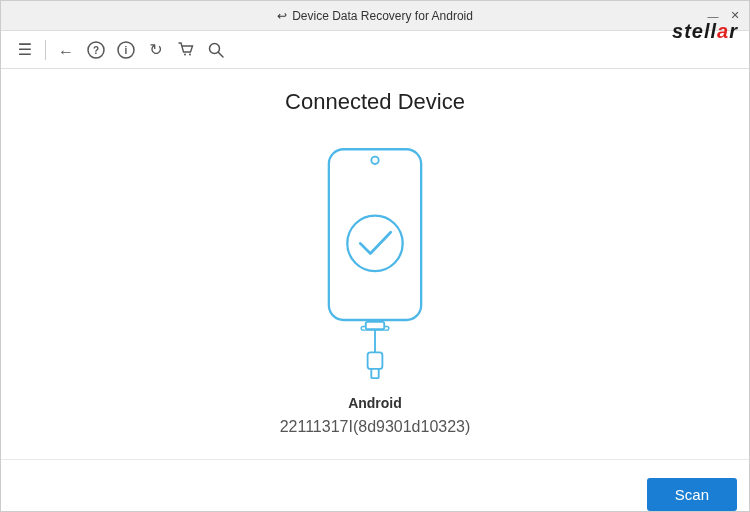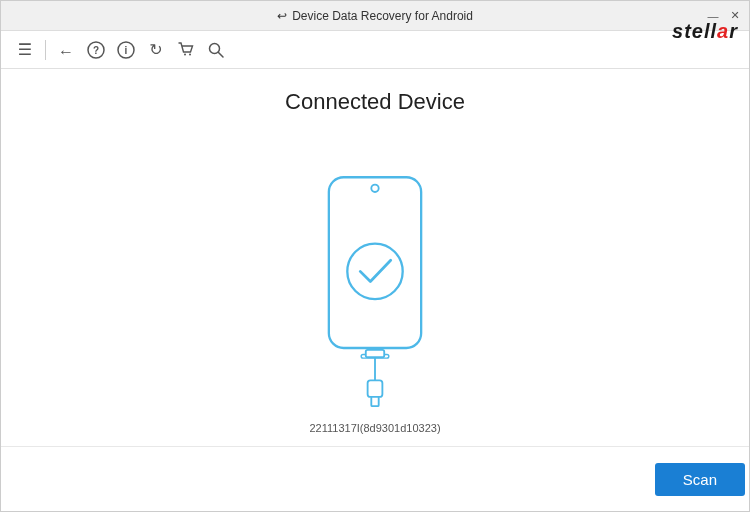--- a/index.html
+++ b/index.html
@@ -91,21 +91,20 @@
 
     
     .main-content {
       flex: 1;
       display: flex;
       flex-direction: column;
       align-items: center;
       justify-content: flex-start;
       padding-top: 20px;
       position: relative;
-      gap: 28px;
     }
 
     .page-title {
       font-size: 22px;
       font-weight: 500;
       color: #222;
       margin-bottom: 25px;
     }
 
     
@@ -125,35 +124,35 @@
       margin-top: 12px;
       text-align: center;
       line-height: 1.6;
     }
     .device-info .device-name {
       font-size: 14px;
       font-weight: 600;
       color: #333;
     }
     .device-info .device-id {
-      font-size: 11px;
+      font-size: 16px;
       color: #555;
     }
     .device-info .device-status {
       font-size: 13px;
       color: #555;
     }
 
     
     .footer {
-      height: 65px;
-      display: flex;
-      align-items: center;
+      height: 52px;
+      display: flex;
+      align-items: flex-end;
       justify-content: flex-end;
-      padding: 0 4px;
+      padding: 0 12px;
       border-top: 1px solid #e8e8e8;
       flex-shrink: 0;
     }
 
     .scan-btn {
       background: #1a7fd4;
       color: #fff;
       border: none;
       border-radius: 3px;
       padding: 8px 28px;
@@ -247,20 +246,21 @@
       <rect x="60" y="197" width="20" height="8" rx="2" stroke="#4db8e8" stroke-width="2" fill="white"></rect>
 
       <line x1="70" y1="205" x2="70" y2="230" stroke="#4db8e8" stroke-width="2"></line>
 
       <rect x="62" y="230" width="16" height="18" rx="3" stroke="#4db8e8" stroke-width="2" fill="white"></rect>
 
       <rect x="66" y="248" width="8" height="10" rx="1" stroke="#4db8e8" stroke-width="2" fill="white"></rect>
     </svg>
 
     <div class="device-info">
+      <div class="device-name">Android</div>
       <div class="device-id">22111317I(8d9301d10323)</div>
     </div>
   </div>
 </div>
 
 <div class="footer">
   <button class="scan-btn">Scan</button>
 </div>
 
 </body></html>

